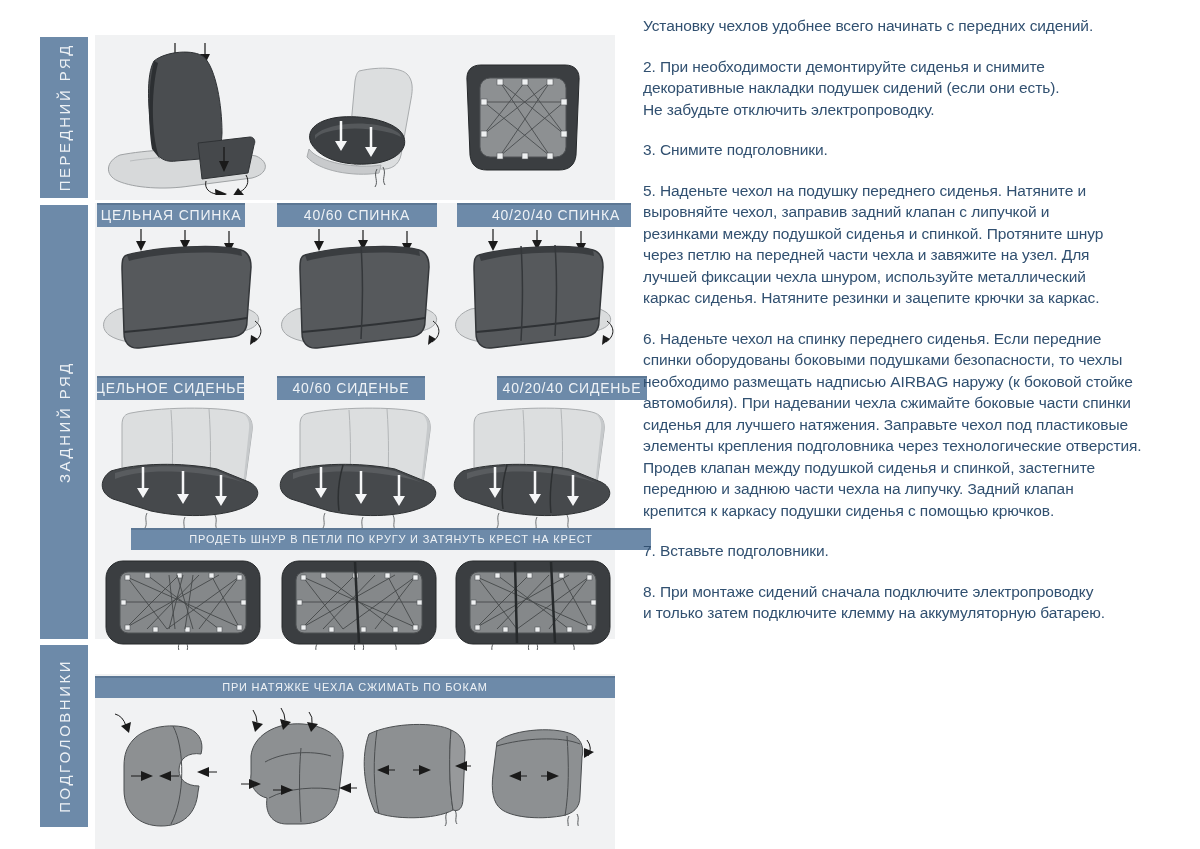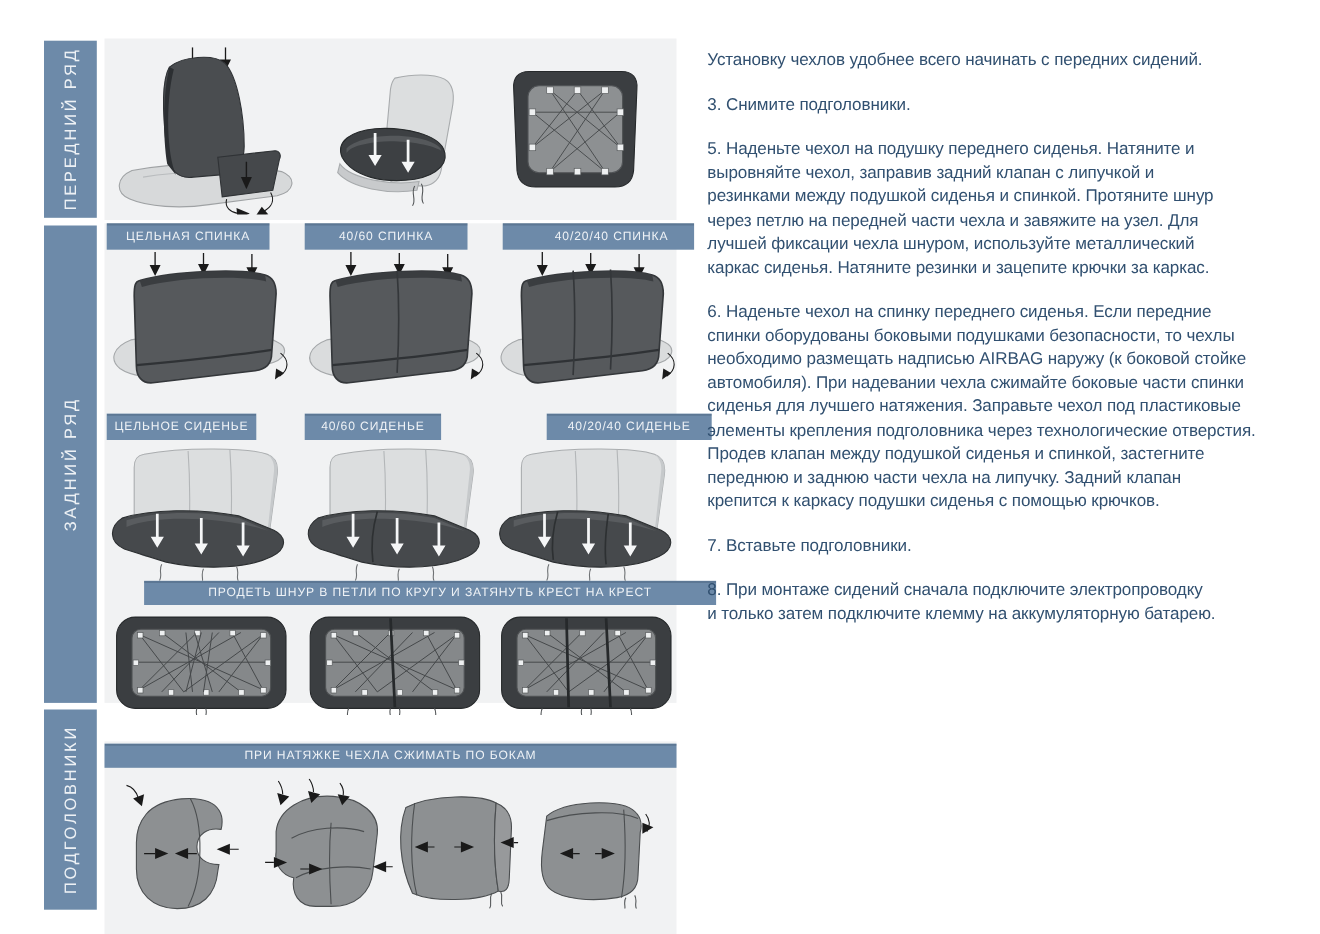--- a/index.html
+++ b/index.html
@@ -16,32 +16,32 @@
   .band span{
     writing-mode:vertical-rl;transform:rotate(180deg);
     color:#edf1f5;font-size:15px;letter-spacing:2.5px;font-weight:500;white-space:nowrap;
   }
   
   .panel{position:absolute;left:95px;width:520px;background:#f1f2f3;}
   
   .bar{
     position:absolute;height:24px;background:#6d8aa9;
     box-shadow:inset 0 2px 0 rgba(42,63,86,.25);
-    color:#eef2f6;font-size:11px;letter-spacing:.8px;
+    color:#eef2f6;font-size:14px;letter-spacing:.8px;
     display:flex;align-items:center;justify-content:center;white-space:nowrap;
   }
   .banner{
     position:absolute;left:0;width:520px;height:22px;background:#6d8aa9;
     box-shadow:inset 0 2px 0 rgba(42,63,86,.25);
     color:#eef2f6;font-size:11px;letter-spacing:.8px;
     display:flex;align-items:center;justify-content:center;white-space:nowrap;
   }
   
   .instr{
-    position:absolute;left:643px;top:44px;width:540px;
+    position:absolute;left:643px;top:15px;width:540px;
     color:#315070;font-size:15.5px;line-height:21.5px;letter-spacing:-.1px;
   }
   .instr p{margin:0 0 19px 0;white-space:pre-line;}
   svg{display:block;}
 </style>
 </head>
 <body>
 
 <svg width="0" height="0" style="position:absolute" aria-hidden="true">
   <defs>
@@ -146,37 +146,37 @@
       <rect x="18" y="38" width="6" height="6"></rect>
         <rect x="18" y="70" width="6" height="6"></rect>
       <rect x="98" y="38" width="6" height="6"></rect>
         <rect x="98" y="70" width="6" height="6"></rect>
     </g>
   </svg>
 </section>
 
 <section class="panel" style="top:203px;height:436px;">
   <div class="bar" style="left:2px;top:0;width:148px;">ЦЕЛЬНАЯ СПИНКА</div>
-  <div class="bar" style="left:182px;top:0;width:148px;">40/60 СПИНКА</div>
+  <div class="bar" style="left:182px;top:0;width:160px;">40/60 СПИНКА</div>
   <div class="bar" style="left:362px;top:0;width:150px;padding-left:24px;">40/20/40 СПИНКА</div>
 
   <svg class="abs" style="left:0;top:26px;" width="170" height="145" viewBox="0 0 170 145">
     <use href="#sym-benchback"></use>
   </svg>
   <svg class="abs" style="left:178px;top:26px;" width="170" height="145" viewBox="0 0 170 145">
     <use href="#sym-benchback"></use>
     <path d="M88 17 C90 45 90 75 88 110" stroke="#34373a" stroke-width="1.5" fill="none"></path>
   </svg>
   <svg class="abs" style="left:352px;top:26px;" width="170" height="145" viewBox="0 0 170 145">
     <use href="#sym-benchback"></use>
     <path d="M74 17 C76 45 76 75 74 112 M108 16 C110 44 110 74 108 107" stroke="#34373a" stroke-width="1.5" fill="none"></path>
   </svg>
 
-  <div class="bar" style="left:2px;top:173px;width:136px;">ЦЕЛЬНОЕ СИДЕНЬЕ</div>
-  <div class="bar" style="left:182px;top:173px;width:124px;">40/60 СИДЕНЬЕ</div>
+  <div class="bar" style="left:2px;top:173px;width:147px;">ЦЕЛЬНОЕ СИДЕНЬЕ</div>
+  <div class="bar" style="left:182px;top:173px;width:148px;">40/60 СИДЕНЬЕ</div>
   <div class="bar" style="left:362px;top:173px;width:150px;margin-left:40px;">40/20/40 СИДЕНЬЕ</div>
 
   <svg class="abs" style="left:0;top:200px;" width="170" height="125" viewBox="0 0 170 125">
     <use href="#sym-benchseat"></use>
   </svg>
   <svg class="abs" style="left:178px;top:200px;" width="170" height="125" viewBox="0 0 170 125">
     <use href="#sym-benchseat"></use>
     <path d="M70 62 C66 76 64 92 66 108" stroke="#2d3032" stroke-width="1.5" fill="none"></path>
   </svg>
   <svg class="abs" style="left:352px;top:200px;" width="170" height="125" viewBox="0 0 170 125">
@@ -244,20 +244,23 @@
     <path d="M42 58 h-6 M56 58 h6" stroke="#1a1a1a" fill="none"></path>
     <path d="M36 53 l-12 5 12 5 Z M62 53 l12 5 -12 5 Z" fill="#1a1a1a"></path>
     <path d="M102 22 q6 8 1 16" stroke="#1a1a1a" fill="none"></path>
     <path d="M109 34 l-10 6 0 -10 Z" fill="#1a1a1a"></path>
     <path d="M84 98 c-3 5 1 9 -2 13 M92 96 c3 5 -1 9 2 13" stroke="#55585a" fill="none"></path>
   </svg>
 </section>
 
 <main class="instr">
   <p>Установку чехлов удобнее всего начинать с передних сидений.</p>
+  <p>2. При необходимости демонтируйте сиденья и снимите
+декоративные накладки подушек сидений (если они есть).
+Не забудьте отключить электропроводку.</p>
   <p>3. Снимите подголовники.</p>
   <p>5. Наденьте чехол на подушку переднего сиденья. Натяните и
 выровняйте чехол, заправив задний клапан с липучкой и
 резинками между подушкой сиденья и спинкой. Протяните шнур
 через петлю на передней части чехла и завяжите на узел. Для
 лучшей фиксации чехла шнуром, используйте металлический
 каркас сиденья. Натяните резинки и зацепите крючки за каркас.</p>
   <p>6. Наденьте чехол на спинку переднего сиденья. Если передние
 спинки оборудованы боковыми подушками безопасности, то чехлы
 необходимо размещать надписью AIRBAG наружу (к боковой стойке

